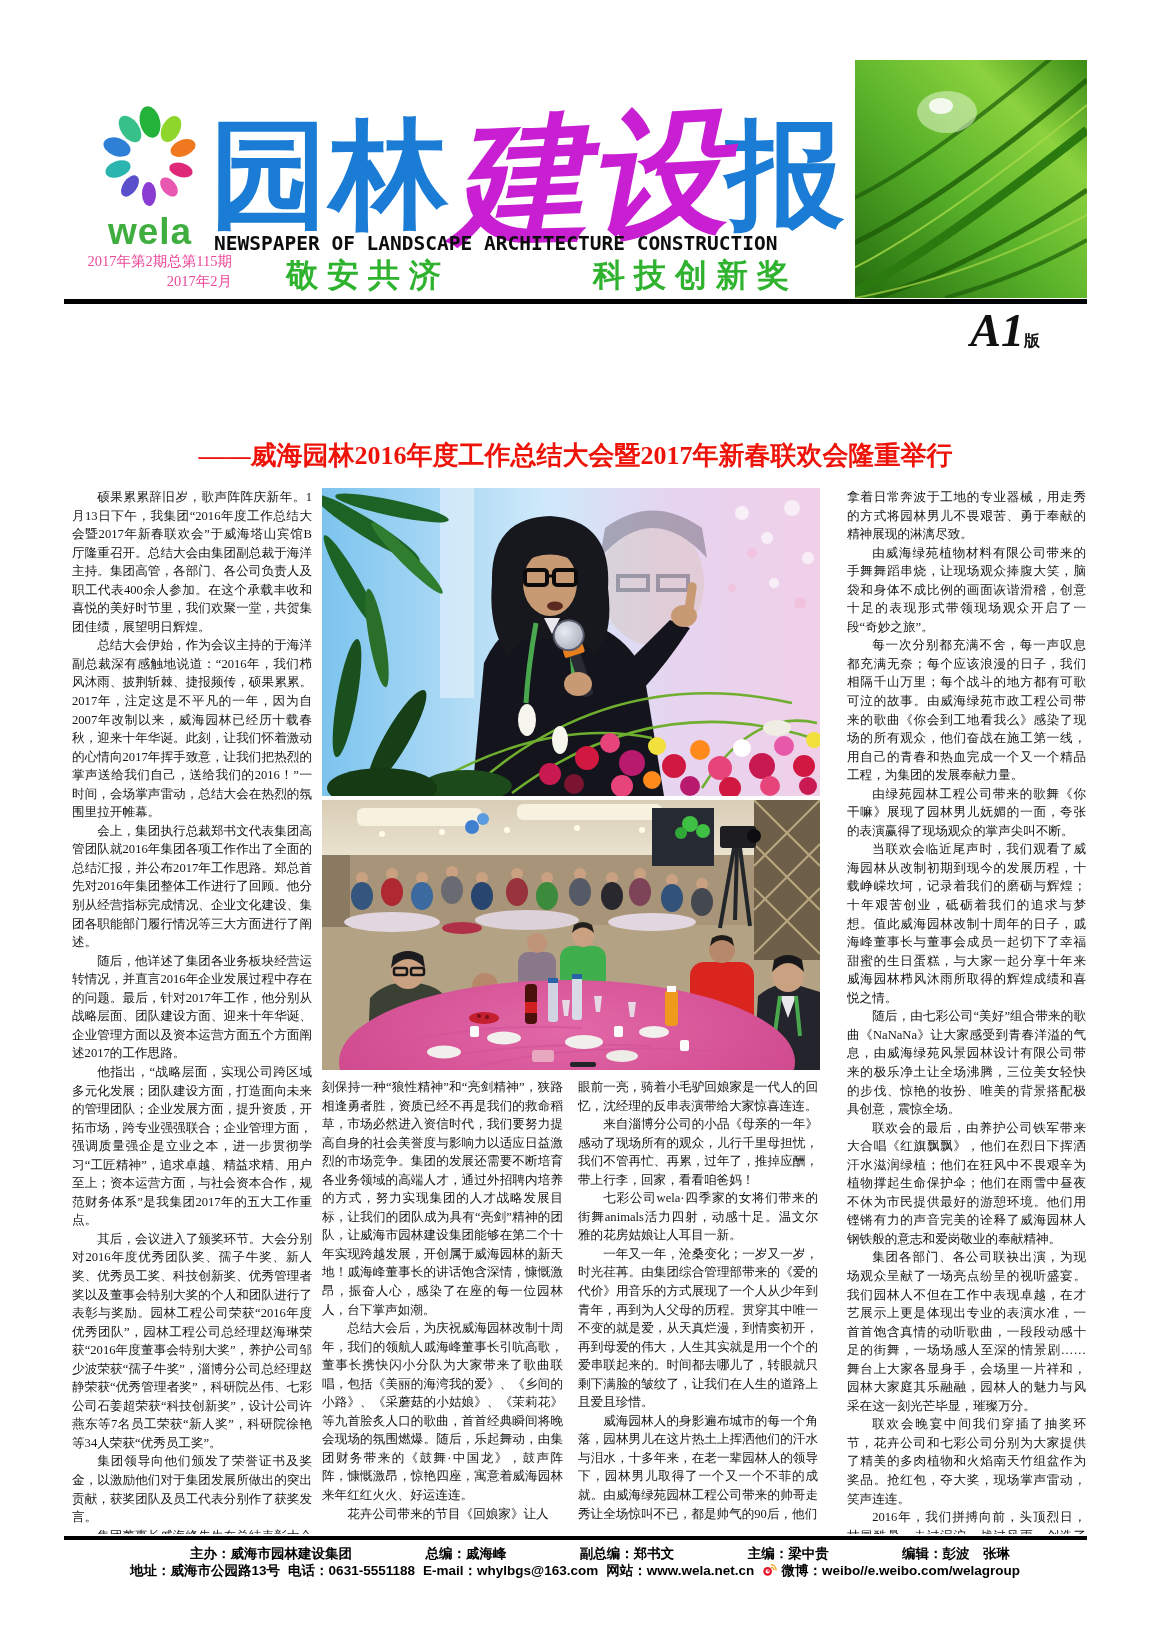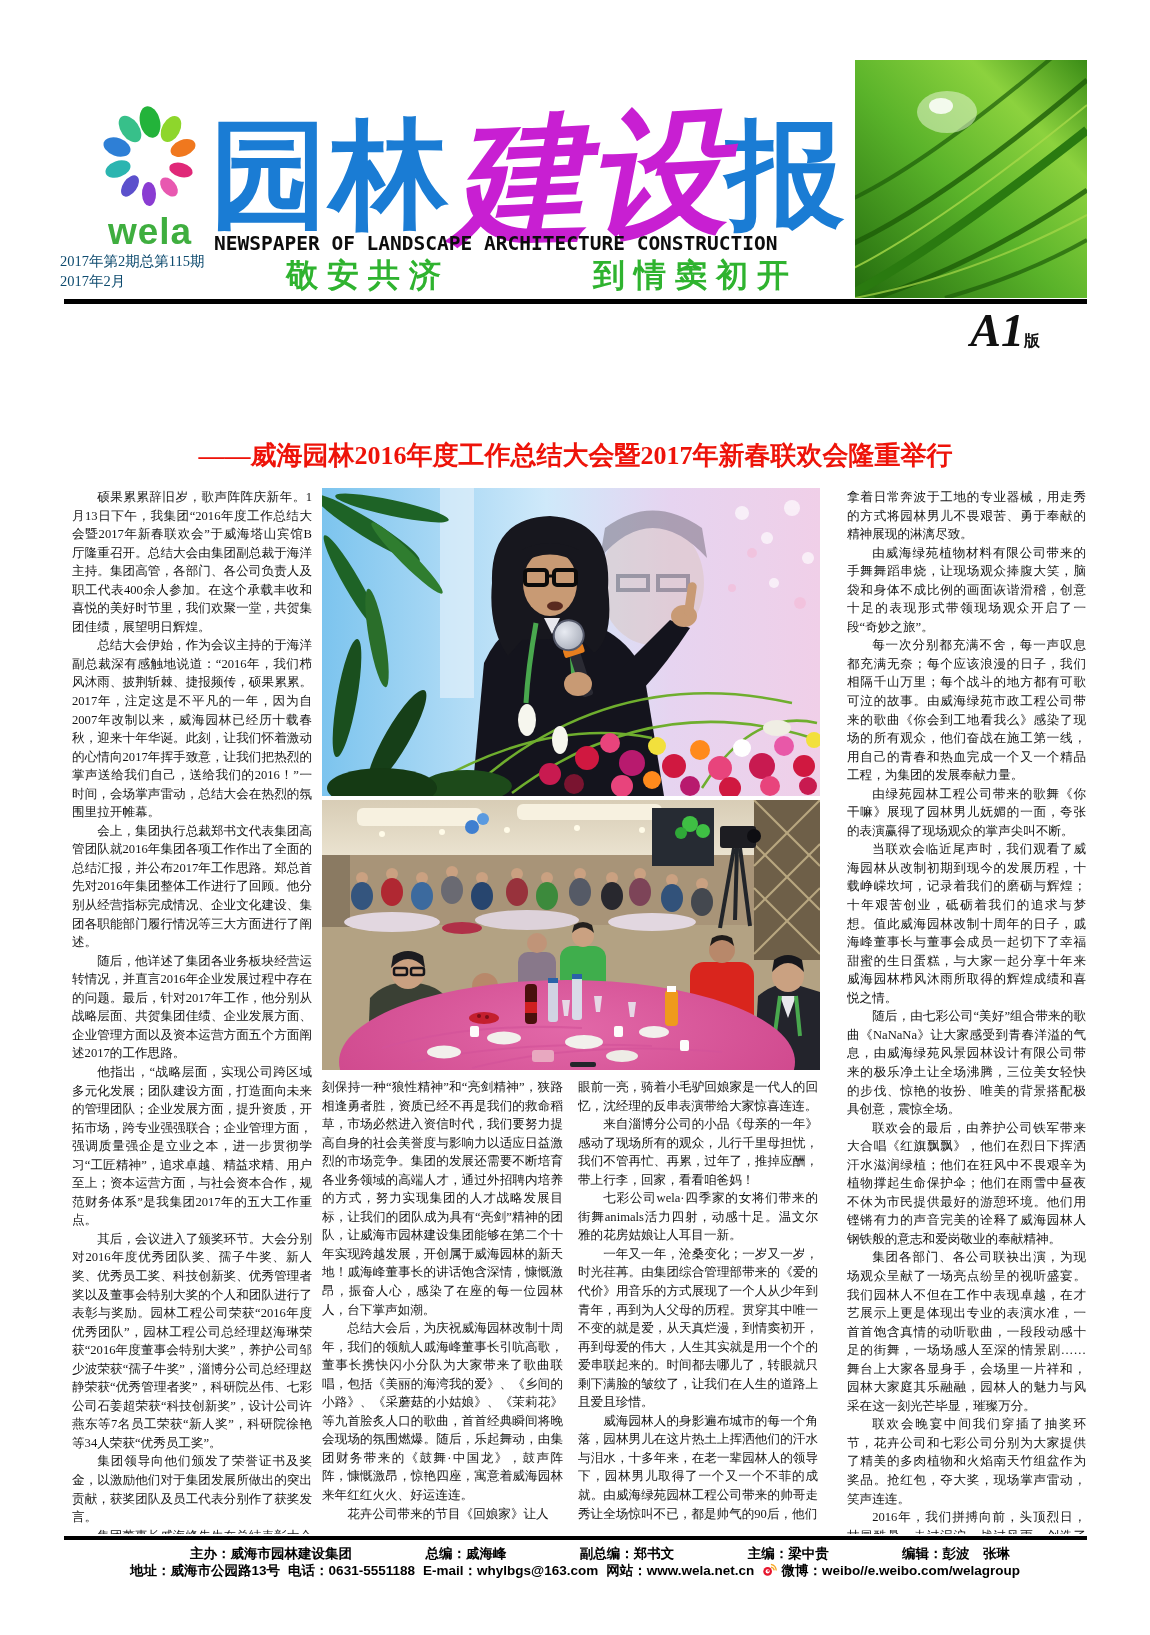--- a/index.html
+++ b/index.html
@@ -9,21 +9,21 @@
   .logo{position:absolute;left:82px;top:104px;width:136px;text-align:center;}
   .logo svg{width:106px;height:108px;display:inline-block;}
   .logo .wela{color:#3fae3f;font-weight:bold;font-size:37px;line-height:.85;
               font-family:"Liberation Sans","DejaVu Sans",sans-serif;letter-spacing:1px;}
   .title-cn{position:absolute;left:210px;top:60px;width:645px;height:175px;display:flex;align-items:flex-end;}
   .t-blue{color:#1a7cd4;font-size:118px;font-weight:900;line-height:1;letter-spacing:2px;}
   .t-mag{color:#c81fd2;font-size:138px;font-weight:900;font-style:italic;line-height:.9;
          transform:rotate(-3deg) translateY(6px);letter-spacing:0;}
   .subtitle-en{position:absolute;left:214px;top:232px;width:640px;white-space:nowrap;
         font-family:"DejaVu Sans Mono","Liberation Mono",monospace;font-weight:bold;font-size:19.5px;color:#0d0d0d;}
-  .issue{position:absolute;left:60px;top:252px;width:172px;text-align:left;font-size:14.5px;line-height:1.35;color:#0c4a6e;}
+  .issue{position:absolute;left:60px;top:252px;width:172px;text-align:right;font-size:14.5px;line-height:1.35;color:#ec4899;}
   .slogan{position:absolute;left:286px;top:254px;width:512px;display:flex;justify-content:space-between;
           color:#2fb32f;font-weight:bold;font-size:32px;letter-spacing:9px;
           font-family:"Liberation Sans","DejaVu Sans",sans-serif;}
   .leaf{position:absolute;left:855px;top:60px;width:232px;height:238px;}
   .rule-top{position:absolute;left:64px;top:299px;width:1023px;height:5px;background:#000;}
   .pagelabel{position:absolute;left:920px;top:304px;width:120px;text-align:right;white-space:nowrap;}
   .pagelabel .a1{font-style:italic;font-size:46px;font-weight:bold;font-family:"Liberation Serif",serif;text-align:right;}
   .pagelabel .ban{font-size:16px;font-weight:bold;}
   
   .headline{position:absolute;left:64px;top:350px;width:1023px;text-align:center;color:#ee1309;
@@ -85,21 +85,21 @@
 
   <div class="subtitle-en">NEWSPAPER OF LANDSCAPE ARCHITECTURE CONSTRUCTION</div>
 
   <div class="issue">
     <div>2017年第2期总第115期</div>
     <div>2017年2月</div>
   </div>
 
   <div class="slogan">
     <span>敬安共济</span>
-    <span>到情窦初开</span>
+    <span>科技创新奖</span>
   </div>
 
   <div class="leaf">
     <svg viewBox="0 0 232 238" preserveAspectRatio="none">
       <defs>
         <linearGradient id="leafbg" x1="0" y1="1" x2="1" y2="0">
           <stop offset="0" stop-color="#236b0e"></stop>
             <stop offset="0.45" stop-color="#5ab32a"></stop>
           <stop offset="0.75" stop-color="#8cd23e"></stop>
             <stop offset="1" stop-color="#3a8c16"></stop>
@@ -381,21 +381,21 @@
         <rect x="210" y="250" width="22" height="12" rx="3" fill="#e8a8c0"></rect>
         <rect x="248" y="262" width="26" height="5" rx="2" fill="#23242a"></rect>
       </g>
     </svg>
   </div>
 
   <div class="col" id="col1">
       <div class="para indent">硕果累累辞旧岁，歌声阵阵庆新年。1月13日下午，我集团“2016年度工作总结大会暨2017年新春联欢会”于威海塔山宾馆B厅隆重召开。总结大会由集团副总裁于海洋主持。集团高管，各部门、各公司负责人及职工代表400余人参加。在这个承载丰收和喜悦的美好时节里，我们欢聚一堂，共贺集团佳绩，展望明日辉煌。</div>
       <div class="para indent">总结大会伊始，作为会议主持的于海洋副总裁深有感触地说道：“2016年，我们栉风沐雨、披荆斩棘、捷报频传，硕果累累。2017年，注定这是不平凡的一年，因为自2007年改制以来，威海园林已经历十载春秋，迎来十年华诞。此刻，让我们怀着激动的心情向2017年挥手致意，让我们把热烈的掌声送给我们自己，送给我们的2016！”一时间，会场掌声雷动，总结大会在热烈的氛围里拉开帷幕。</div>
       <div class="para indent">会上，集团执行总裁郑书文代表集团高管团队就2016年集团各项工作作出了全面的总结汇报，并公布2017年工作思路。郑总首先对2016年集团整体工作进行了回顾。他分别从经营指标完成情况、企业文化建设、集团各职能部门履行情况等三大方面进行了阐述。</div>
-      <div class="para indent">随后，他详述了集团各业务板块经营运转情况，并直言2016年企业发展过程中存在的问题。最后，针对2017年工作，他分别从战略层面、共贺集团佳绩、企业发展方面、企业管理方面以及资本运营方面五个方面阐述2017的工作思路。</div>
+      <div class="para indent">随后，他详述了集团各业务板块经营运转情况，并直言2016年企业发展过程中存在的问题。最后，针对2017年工作，他分别从战略层面、团队建设方面、迎来十年华诞、企业管理方面以及资本运营方面五个方面阐述2017的工作思路。</div>
       <div class="para indent">他指出，“战略层面，实现公司跨区域多元化发展；团队建设方面，打造面向未来的管理团队；企业发展方面，提升资质，开拓市场，跨专业强强联合；企业管理方面，强调质量强企是立业之本，进一步贯彻学习“工匠精神”，追求卓越、精益求精、用户至上；资本运营方面，与社会资本合作，规范财务体系”是我集团2017年的五大工作重点。</div>
       <div class="para indent">其后，会议进入了颁奖环节。大会分别对2016年度优秀团队奖、孺子牛奖、新人奖、优秀员工奖、科技创新奖、优秀管理者奖以及董事会特别大奖的个人和团队进行了表彰与奖励。园林工程公司荣获“2016年度优秀团队”，园林工程公司总经理赵海琳荣获“2016年度董事会特别大奖”，养护公司邹少波荣获“孺子牛奖”，淄博分公司总经理赵静荣获“优秀管理者奖”，科研院丛伟、七彩公司石姜超荣获“科技创新奖”，设计公司许燕东等7名员工荣获“新人奖”，科研院徐艳等34人荣获“优秀员工奖”。</div>
       <div class="para indent">集团领导向他们颁发了荣誉证书及奖金，以激励他们对于集团发展所做出的突出贡献，获奖团队及员工代表分别作了获奖发言。</div>
       <div class="para indent">集团董事长戚海峰先生在总结表彰大会上对集团所处的经济大环境和未来发展方向作出指示。他指出，在园林行业新的发展形势下，面对央企、国企瓜分市场，面对上市园林公司的激烈竞争，面对园林行业资质即将全面取消的巨大挑战，我们的团队要时</div>
     </div>
   <div class="col" id="col2">
       <div class="para">刻保持一种“狼性精神”和“亮剑精神”，狭路相逢勇者胜，资质已经不再是我们的救命稻草，市场必然进入资信时代，我们要努力提高自身的社会美誉度与影响力以适应日益激烈的市场竞争。集团的发展还需要不断培育各业务领域的高端人才，通过外招聘内培养的方式，努力实现集团的人才战略发展目标，让我们的团队成为具有“亮剑”精神的团队，让威海市园林建设集团能够在第二个十年实现跨越发展，开创属于威海园林的新天地！戚海峰董事长的讲话饱含深情，慷慨激昂，振奋人心，感染了在座的每一位园林人，台下掌声如潮。</div>
       <div class="para indent">总结大会后，为庆祝威海园林改制十周年，我们的领航人戚海峰董事长引吭高歌，董事长携快闪小分队为大家带来了歌曲联唱，包括《美丽的海湾我的爱》、《乡间的小路》、《采蘑菇的小姑娘》、《茉莉花》等九首脍炙人口的歌曲，首首经典瞬间将晚会现场的氛围燃爆。随后，乐起舞动，由集团财务带来的《鼓舞·中国龙》，鼓声阵阵，慷慨激昂，惊艳四座，寓意着威海园林来年红红火火、好运连连。</div>
       <div class="para indent">花卉公司带来的节目《回娘家》让人</div>
     </div>

